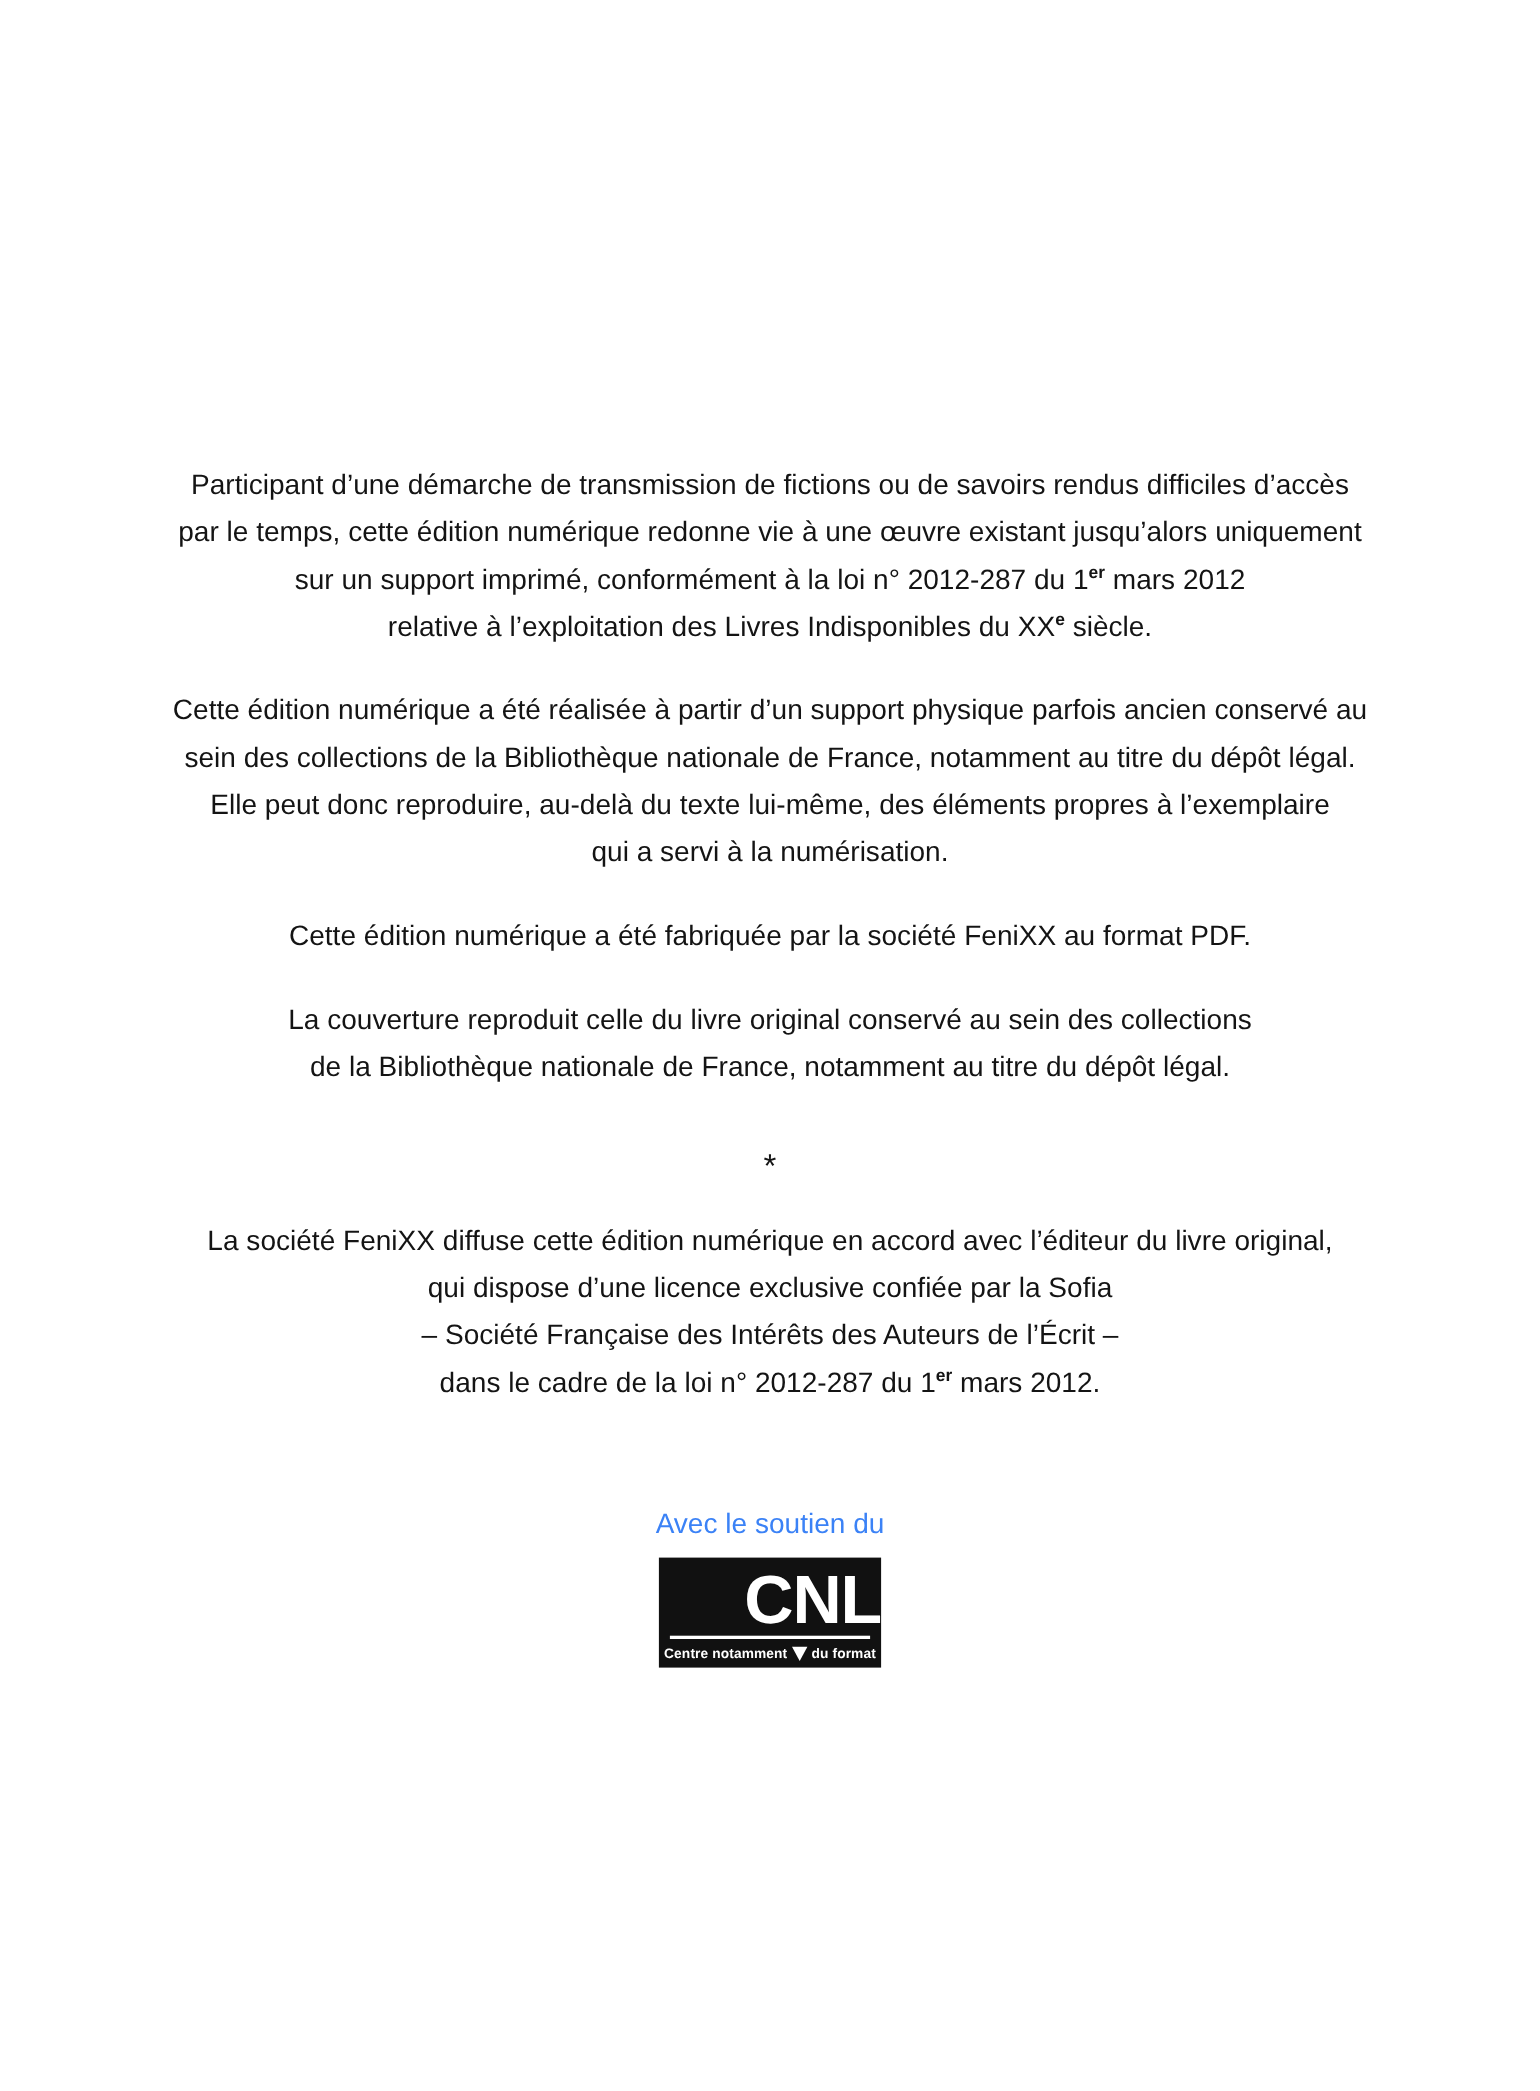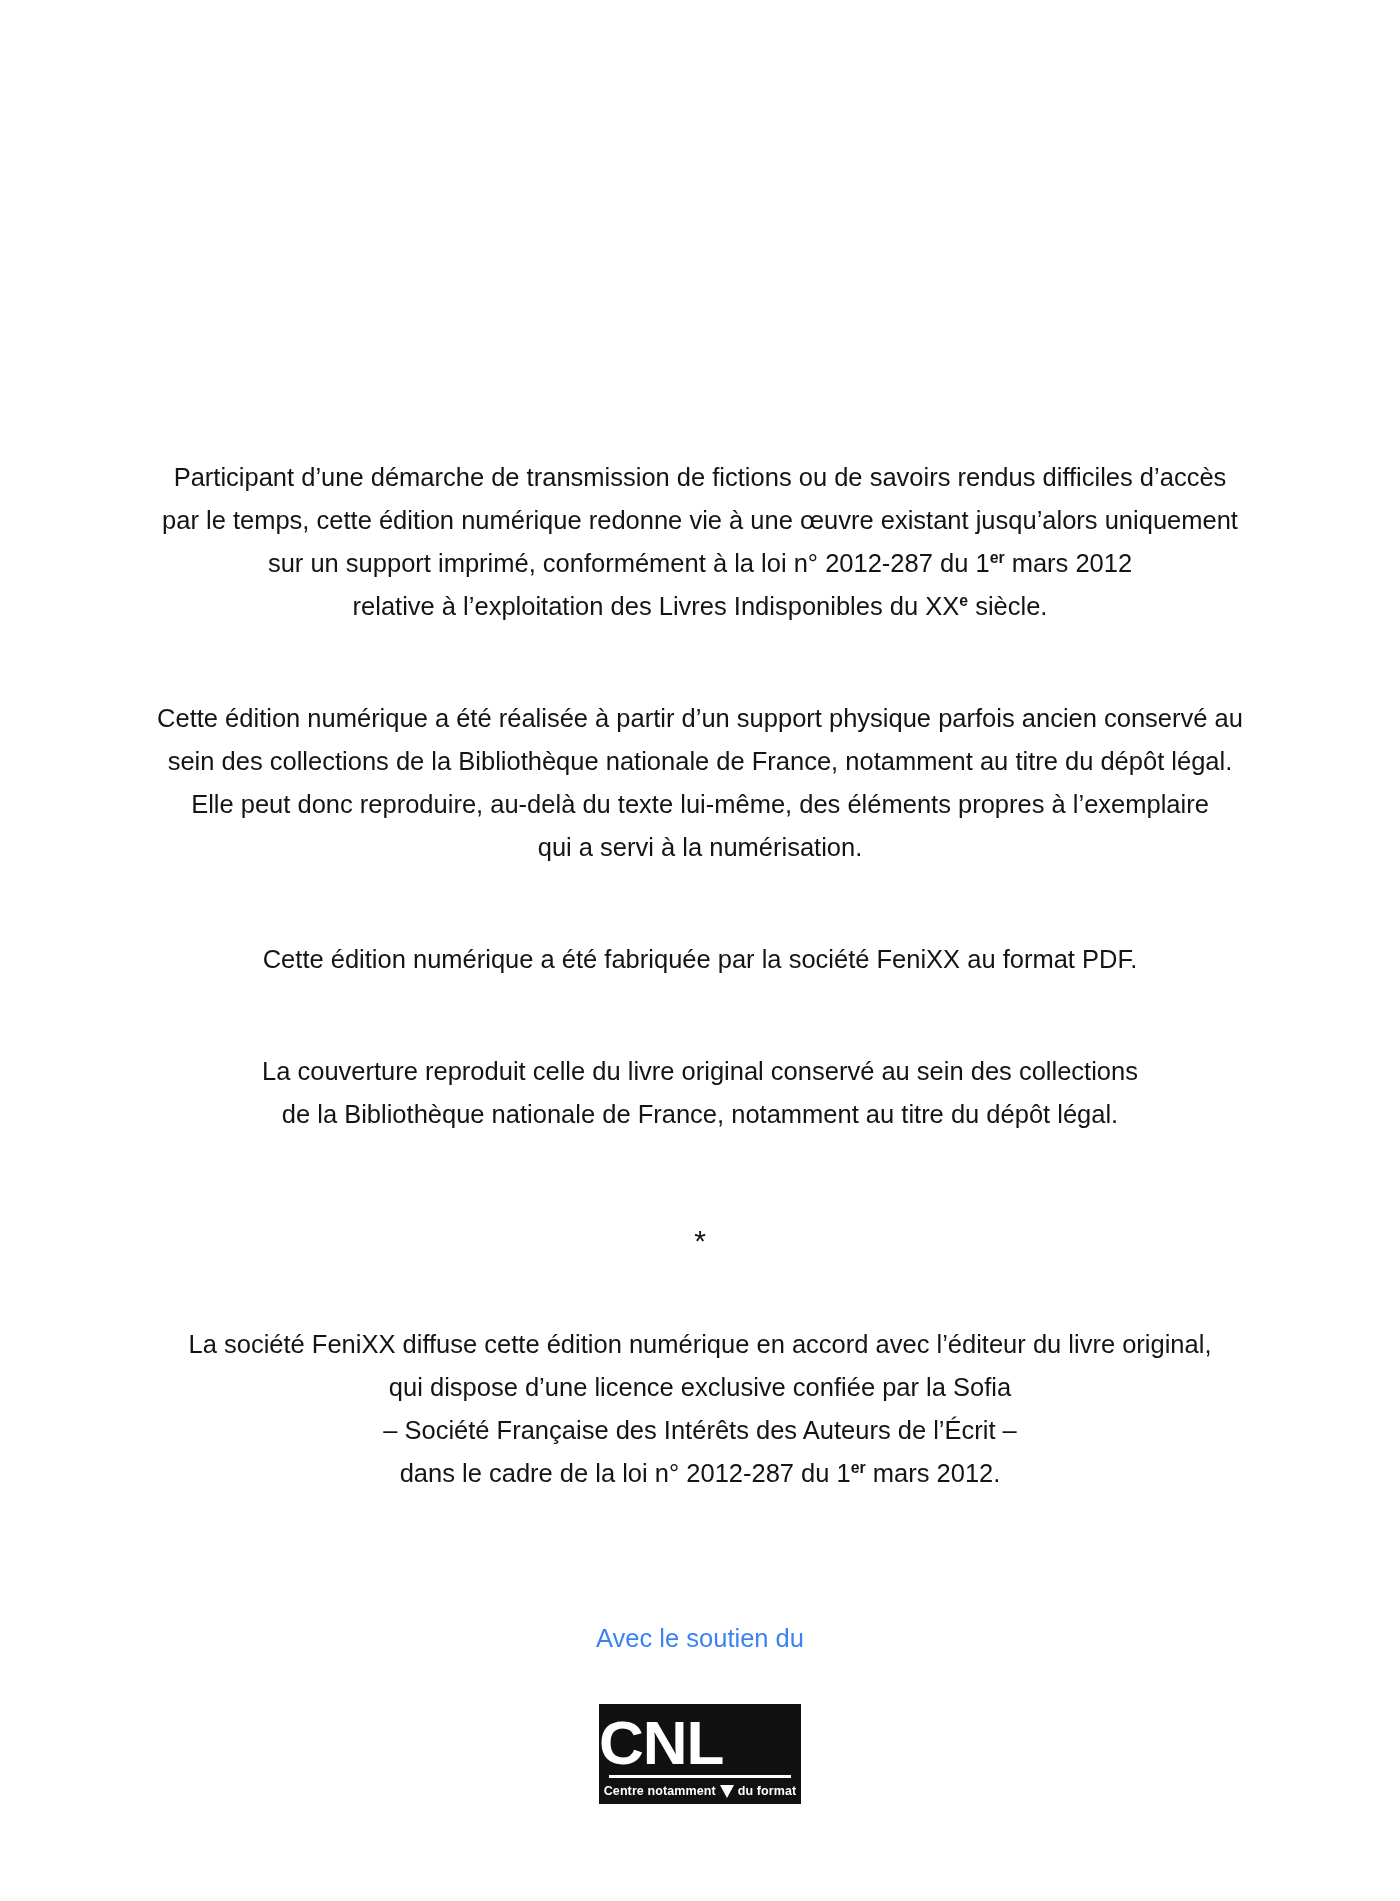--- a/index.html
+++ b/index.html
@@ -17,21 +17,20 @@
   }
 
   .page {
     width: 1400px;
     height: 1901px;
     box-sizing: border-box;
     padding: 0 120px;
     display: flex;
     flex-direction: column;
     align-items: center;
-    gap: 36px;
   }
 
   .spacer-top { height: 420px; flex: 0 0 auto; }
 
   .para {
     width: 1120px;
     text-align: center;
     font-size: 25.5px;
     line-height: 43px;
     color: #141414;
@@ -72,21 +71,21 @@
   }
   .cnl-letters {
     font-family: "Liberation Sans", sans-serif;
     font-weight: bold;
     font-size: 62px;
     letter-spacing: -1px;
     line-height: 70px;
     margin-top: 4px;
     color: #ffffff;
     width: 100%;
-    text-align: left;
+    text-align: right;
     position: relative;
   }
   .cnl-bottom {
     position: absolute;
     left: 0;
     bottom: 6px;
     width: 100%;
     display: flex;
     align-items: center;
     justify-content: center;

